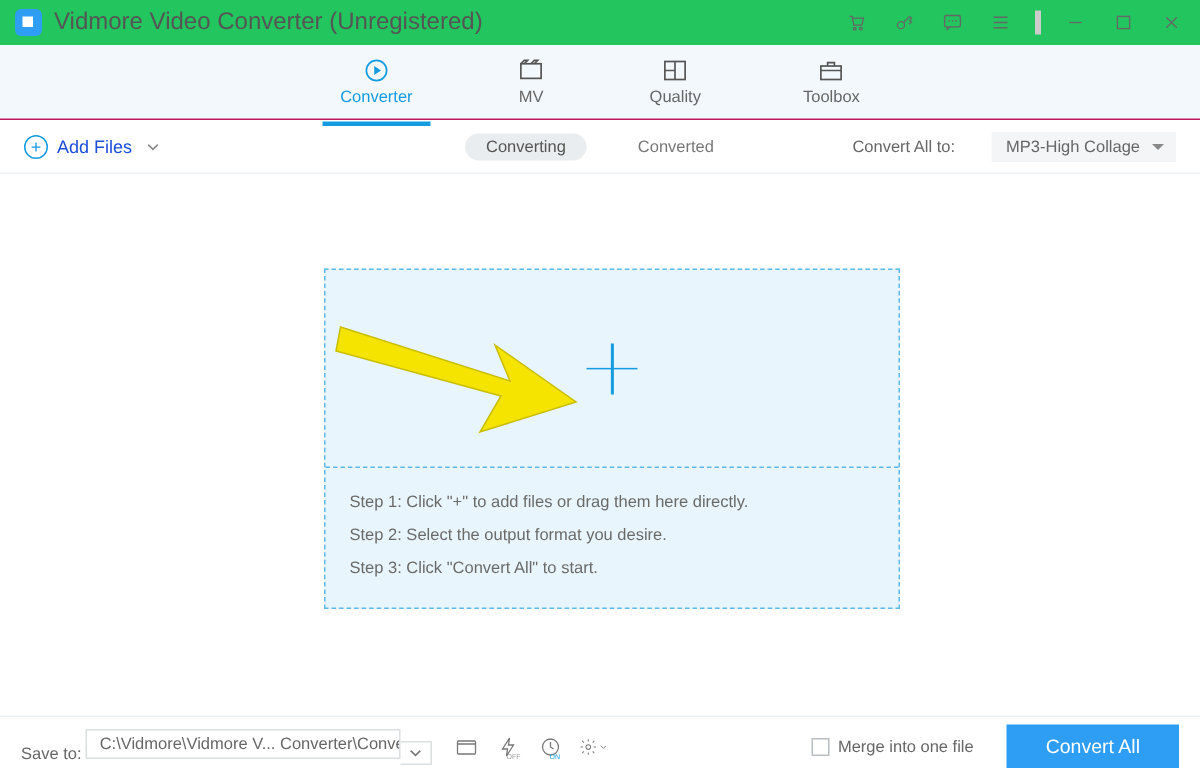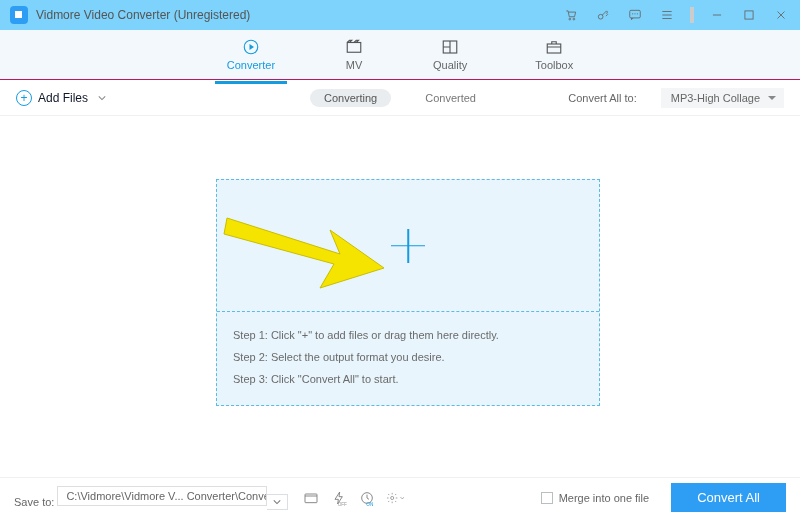--- a/index.html
+++ b/index.html
@@ -1,32 +1,32 @@
 <!DOCTYPE html>
 <html><head>
 <meta charset="utf-8">
 <style>
 *{margin:0;padding:0;box-sizing:border-box;font-family:"Segoe UI",Arial,sans-serif}
 body{width:800px;height:517px;background:#fff;overflow:hidden;position:relative}
-.titlebar{height:30px;background:#7dd3fc;display:flex;align-items:center;padding:0 10px;font-size:12px;color:#555}
+.titlebar{height:30px;background:#22c55e;display:flex;align-items:center;padding:0 10px;font-size:16px;color:#555}
 .logo{width:18px;height:18px;background:#2e9df4;border-radius:4px;display:flex;align-items:center;justify-content:center;margin-right:8px}
 .logo svg{width:12px;height:12px;fill:#fff}
 .winctrls{margin-left:auto;display:flex;gap:14px;align-items:center;color:#666}
 .winctrls svg{width:14px;height:14px;stroke:#666;fill:none;stroke-width:1.5}
 .winctrls .wc{cursor:pointer;display:flex;align-items:center;padding:2px}
 .tabbar{height:50px;background:#f2f8fc;display:flex;justify-content:center;gap:56px;align-items:center;border-bottom:1px solid #be185d}
 .tab{display:flex;flex-direction:column;align-items:center;gap:3px;font-size:11px;color:#666;cursor:pointer;padding:4px 6px;position:relative}
 .tab.active{color:#159be0}
 .tab.active::after{content:"";position:absolute;bottom:-9px;left:-6px;right:-6px;height:3px;background:#159be0}
 .tab svg{width:22px;height:18px;stroke:#555;fill:none;stroke-width:1.5}
 .tab.active svg{stroke:#159be0;fill:#159be0}
 .actionbar{height:36px;display:flex;align-items:center;padding:0 16px;font-size:12px;color:#555;border-bottom:1px solid #eef1f3}
 .addbtn{display:flex;align-items:center;gap:6px;cursor:pointer;color:#159be0}
 .addbtn .plus{width:16px;height:16px;border:1.5px solid #159be0;border-radius:50%;display:flex;align-items:center;justify-content:center;font-size:12px;line-height:1}
-.addbtn .lbl{color:#0f172a}
+.addbtn .lbl{color:#1d4ed8}
 .addbtn .chev{width:8px;height:8px;margin-left:4px}
 .convtabs{display:flex;gap:20px;position:absolute;left:50%;transform:translateX(-50%)}
 .convtab{padding:3px 14px;border-radius:11px;cursor:pointer;font-size:11px;color:#777}
 .convtab.active{background:#e9edef;color:#555}
 .convall{margin-left:auto;display:flex;align-items:center;gap:24px;font-size:11px;color:#666}
 .convall .select{background:#f3f5f6;padding:4px 24px 4px 10px;position:relative;cursor:pointer}
 .convall .select::after{content:"";position:absolute;right:8px;top:50%;transform:translateY(-50%);border-left:4px solid transparent;border-right:4px solid transparent;border-top:4px solid #888}
 .canvas{position:relative;height:361px}
 .dropzone{position:absolute;left:216px;top:63px;width:384px;height:227px;border:1.5px dashed #5db9e6;background:#e9f5fc}
 .dropzone-top{height:132px;border-bottom:1.5px dashed #5db9e6;display:flex;align-items:center;justify-content:center;cursor:pointer}

